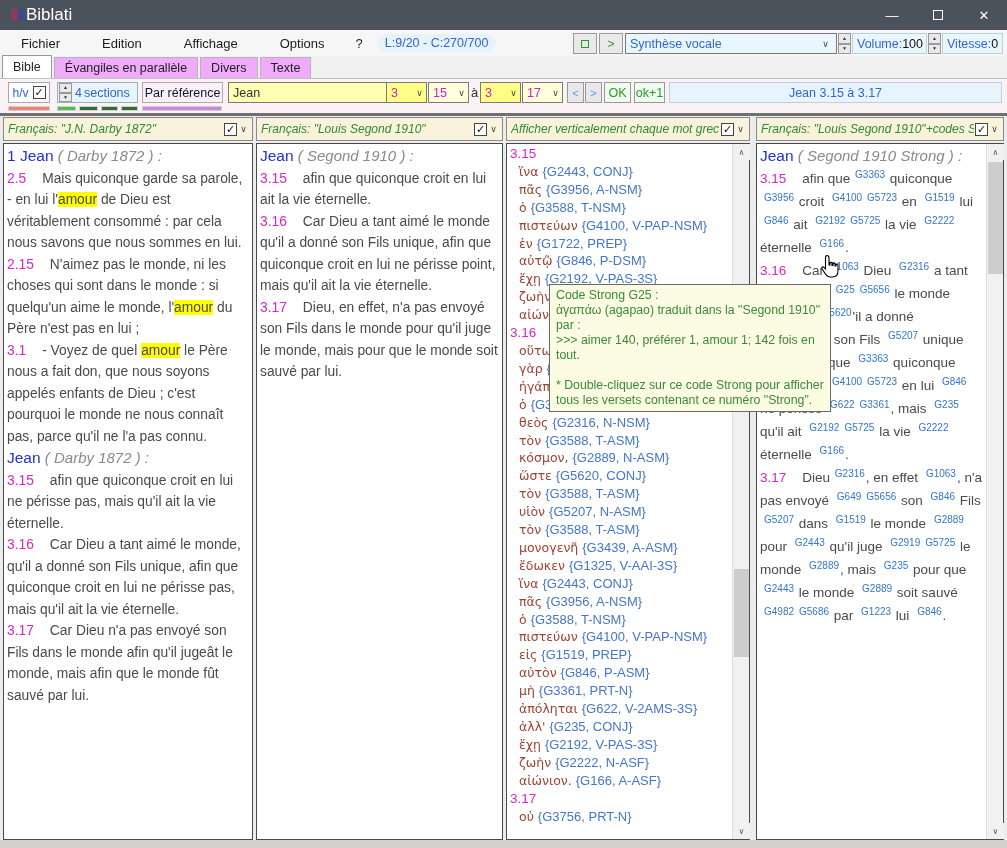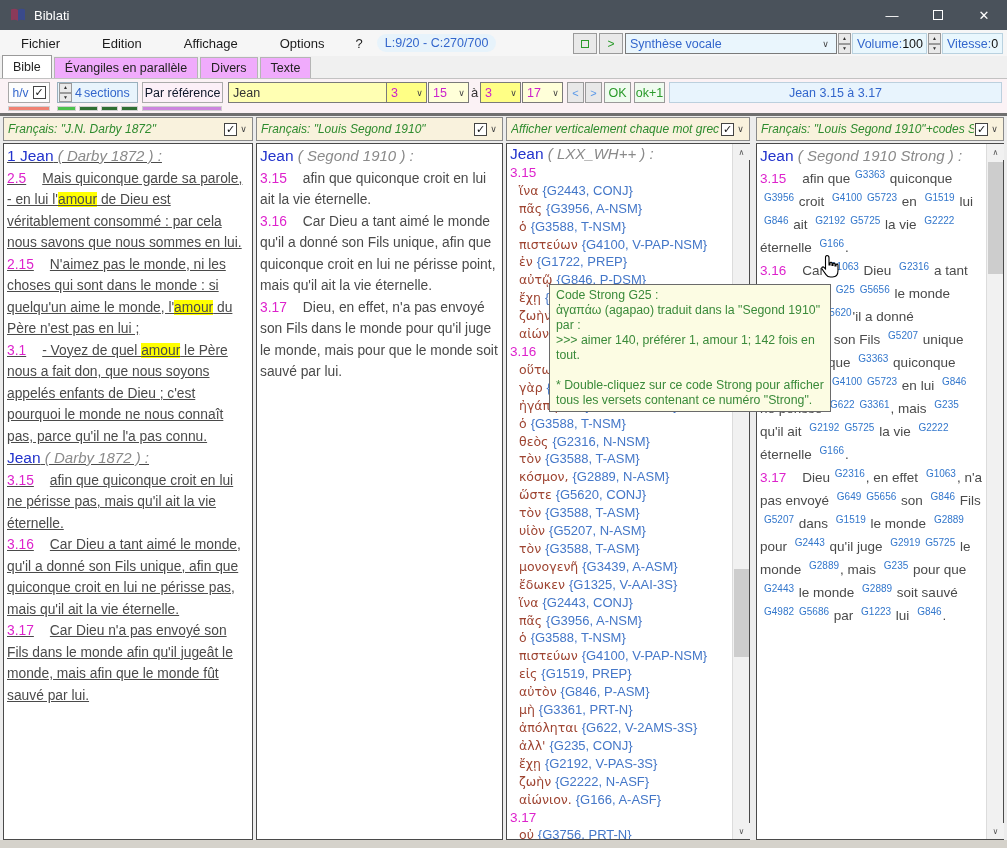--- a/index.html
+++ b/index.html
@@ -5,21 +5,21 @@
   * { margin:0; padding:0; box-sizing:border-box; }
   html,body { background:#d8d8d8; }
   #app {
     position:relative; width:1007px; height:848px; overflow:hidden;
     font-family:"Liberation Sans", sans-serif; background:#efeef0;
   }
   
   .titlebar { position:absolute; left:0; top:0; width:1007px; height:30px;
     background:#4a525b; color:#fff; display:flex; align-items:center; }
   .appicon { margin-left:10px; width:16px; height:16px; display:inline-block; }
-  .apptitle { margin-left:8px; font-size:13px; }
+  .apptitle { margin-left:0; font-size:17px; }
   .wbtns { position:absolute; right:0; top:0; height:30px; display:flex; }
   .wbtn { width:46px; height:30px; display:flex; align-items:center; justify-content:center;
     color:#fff; font-size:13px; cursor:default; }
   .maxsq { width:10px; height:10px; border:1px solid #fff; display:inline-block; }
   
   .menubar { position:absolute; left:0; top:30px; width:1007px; height:26px;
     background:#f6f6f6; display:flex; align-items:center; font-size:13px; color:#1c1c1c; }
   .mitem { padding:0 21px; height:26px; display:flex; align-items:center; }
   .mitem.q { padding:0 10px; }
   .poschip { margin-left:4px; background:#e7f3fb; color:#3366cc; padding:2px 8px; font-size:12.5px;border-radius:9px; }
@@ -87,21 +87,21 @@
   .sepline { position:absolute; left:0; top:113px; width:1007px; height:3px; background:#6f6f6f; }
   .mainzone { position:absolute; left:0; top:116px; width:1007px; height:724px; background:#ececec; }
   .hsel { position:absolute; top:117px; height:24px; background:#f9f2dd; border:1px solid #8a8a8a;
     display:flex; align-items:center; padding:0 2px 0 4px; }
   .hsel .htxt { flex:1 1 0; overflow:hidden; white-space:nowrap; color:#2e8b2e; font-size:12px; font-style:italic; }
   .hsel .cb { margin-left:1px; }
   .h0 { left:3px; width:250px; } .h1 { left:256px; width:247px; }
   .h2 { left:506px; width:244px; } .h3 { left:756px; width:248px; }
   .cbody { position:absolute; top:143px; height:697px; background:#fff; border:1px solid #4a4a4a;
     overflow:hidden; color:#4a4a4a; }
-  .b0 { left:3px; width:250px; padding:1px 3px; font-size:13.8px; line-height:21.5px;text-decoration:underline; }
+  .b0 { left:3px; width:250px; padding:1px 3px; font-size:13.8px; line-height:21.5px; }
   .b1 { left:256px; width:247px; padding:1px 3px; font-size:13.8px; line-height:21.5px; }
   .b2 { left:506px; width:244px; padding:1px 20px 1px 3px; font-size:13px; line-height:17.9px; }
   .b3 { left:756px; width:248px; padding:1px 20px 1px 3px; font-size:13.5px; line-height:22px; }
   .c-title .book { color:#2233cc; font-size:15.5px; }
   .c-title .src { color:#8a8a8a; font-style:italic; font-size:15px; }
   .vnum { color:#dd22cc; margin-right:16px; }
   .hl { background:#ffff00; }
   .g-vnum { color:#dd22cc; font-size:13.5px; }
   .g-word { padding-left:9px; white-space:nowrap; }
   .gw { color:#9e4431; font-family:"DejaVu Sans",sans-serif; font-size:12.5px;text-align:center; }
@@ -273,21 +273,20 @@
       <div class="c-verse"><span class="vnum">3.16</span><span>Car Dieu a tant aimé le monde, qu'il a donné son Fils unique, afin que quiconque croit en lui ne périsse pas, mais qu'il ait la vie éternelle.</span></div>
       <div class="c-verse"><span class="vnum">3.17</span><span>Car Dieu n'a pas envoyé son Fils dans le monde afin qu'il jugeât le monde, mais afin que le monde fût sauvé par lui.</span></div>
     </div>
   <div class="cbody b1">
       <div class="c-title"><span class="book">Jean</span><span class="src"> ( Segond 1910 ) :</span></div>
       <div class="c-verse"><span class="vnum">3.15</span><span>afin que quiconque croit en lui ait la vie éternelle.</span></div>
       <div class="c-verse"><span class="vnum">3.16</span><span>Car Dieu a tant aimé le monde qu'il a donné son Fils unique, afin que quiconque croit en lui ne périsse point, mais qu'il ait la vie éternelle.</span></div>
       <div class="c-verse"><span class="vnum">3.17</span><span>Dieu, en effet, n'a pas envoyé son Fils dans le monde pour qu'il juge le monde, mais pour que le monde soit sauvé par lui.</span></div>
     </div>
   <div class="cbody b2">
-      <div class="c-title"><span class="book">Jean</span><span class="src"> ( LXX_WH++ ) :</span></div>
       <div class="g-vnum">3.15</div>
       <div class="g-word"><span class="gw">ἵνα </span><span class="ga">{G2443, CONJ}</span></div>
       <div class="g-word"><span class="gw">πᾶς </span><span class="ga">{G3956, A-NSM}</span></div>
       <div class="g-word"><span class="gw">ὁ </span><span class="ga">{G3588, T-NSM}</span></div>
       <div class="g-word"><span class="gw">πιστεύων </span><span class="ga">{G4100, V-PAP-NSM}</span></div>
       <div class="g-word"><span class="gw">ἐν </span><span class="ga">{G1722, PREP}</span></div>
       <div class="g-word"><span class="gw">αὐτῷ </span><span class="ga">{G846, P-DSM}</span></div>
       <div class="g-word"><span class="gw">ἔχῃ </span><span class="ga">{G2192, V-PAS-3S}</span></div>
       <div class="g-word"><span class="gw">ζωὴν </span><span class="ga">{G2222, N-ASF}</span></div>
       <div class="g-word"><span class="gw">αἰώνιον. </span><span class="ga">{G166, A-ASF}</span></div>

